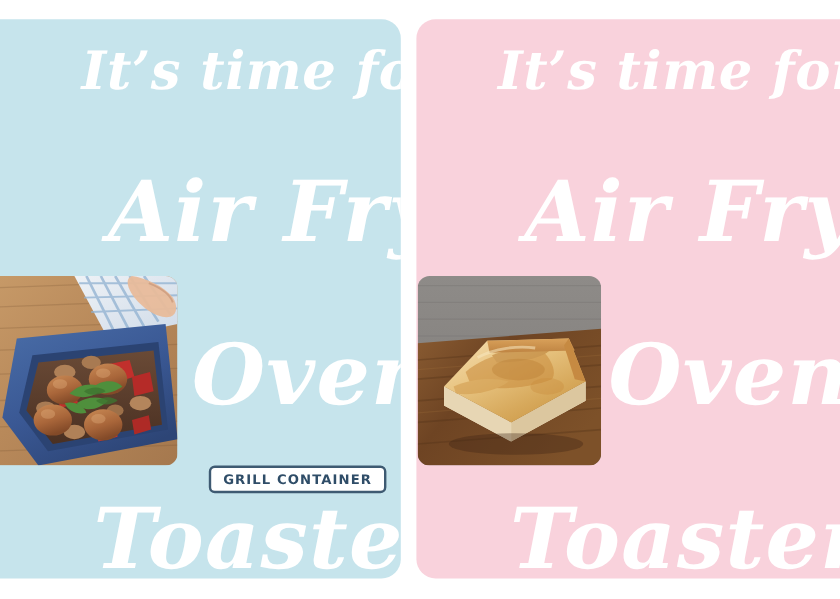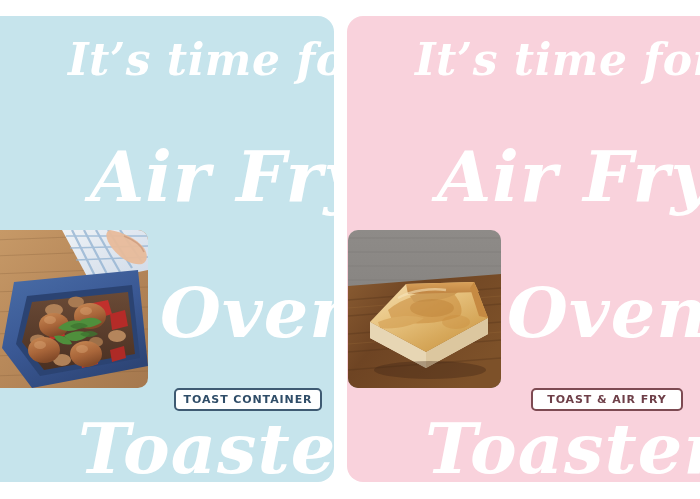--- a/index.html
+++ b/index.html
@@ -256,21 +256,21 @@
           </g>
           <g fill="#3e7530" opacity="0.8">
             <path d="M78 96 C84 92 92 92 96 96 C90 100 82 100 78 96 Z"></path>
             <path d="M88 104 C94 100 102 100 106 104 C100 108 92 108 88 104 Z"></path>
           </g>
         </g>
       </svg>
     </div>
 
     <div class="badge badge-grill">
-      <span>TOAST CONTAINER</span>
+      <span>GRILL CONTAINER</span>
     </div>
 
   </div>
 
   <div class="poster poster-right">
 
     <div class="headline">
       <div class="hl-line hl-1">It’s time for</div>
       <div class="hl-line hl-2">Air Fry</div>
       <div class="hl-line hl-3">Oven</div>
@@ -345,19 +345,16 @@
 
         <path d="M58 54 L126 52 L131 62 L60 64 Z" fill="url(#crust)"></path>
         <path d="M126 52 L140 88 L131 86 L122 58 Z" fill="#c68a42"></path>
 
         <path d="M50 68 C64 60 84 58 98 60" stroke="#f8e7bf" stroke-width="2.4" fill="none" opacity="0.55"></path>
 
         <ellipse cx="82" cy="140" rx="56" ry="9" fill="#3b2313" opacity="0.35"></ellipse>
       </svg>
     </div>
 
-    <div class="badge badge-toast">
-      <span>TOAST &amp; AIR FRY</span>
-    </div>
 
   </div>
 
 </div>
 
 </body></html>

